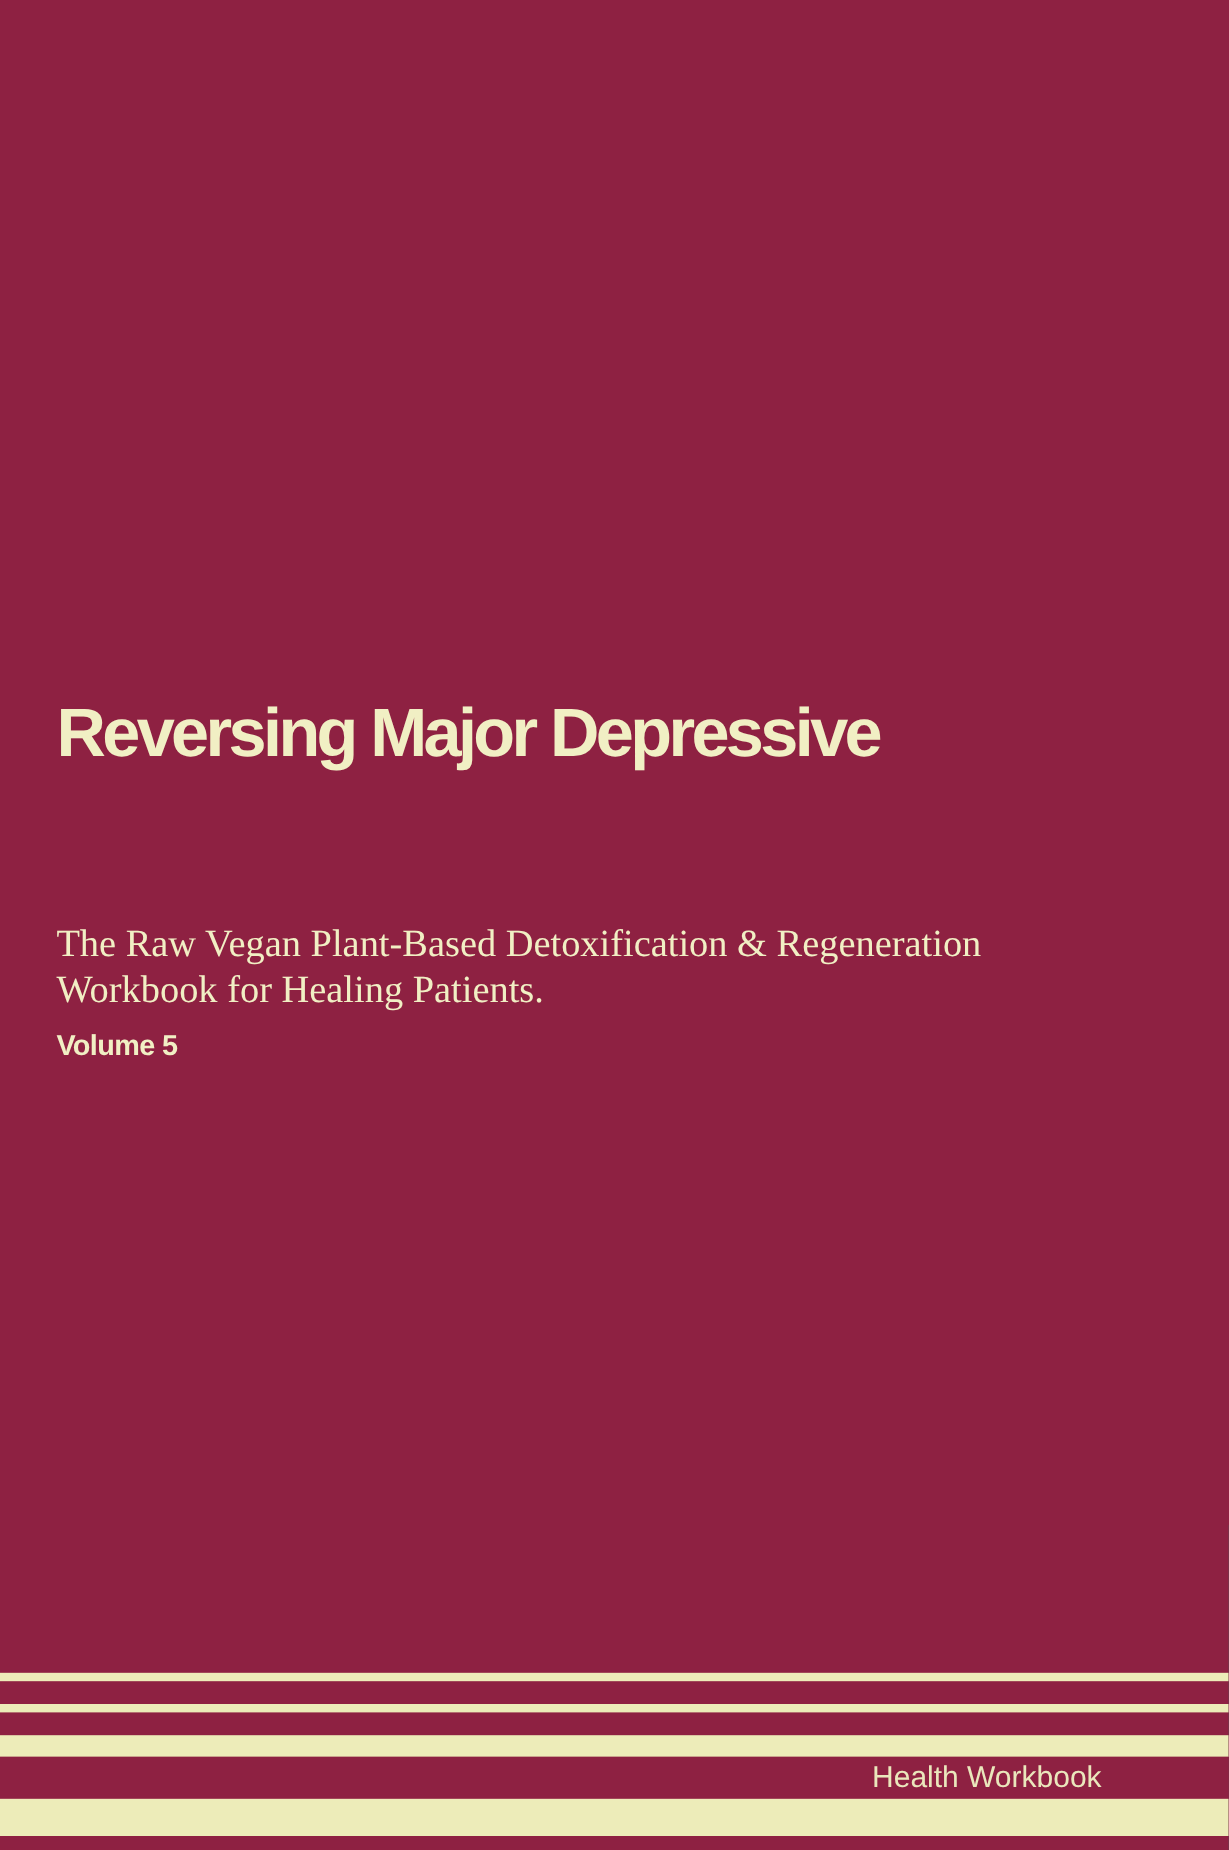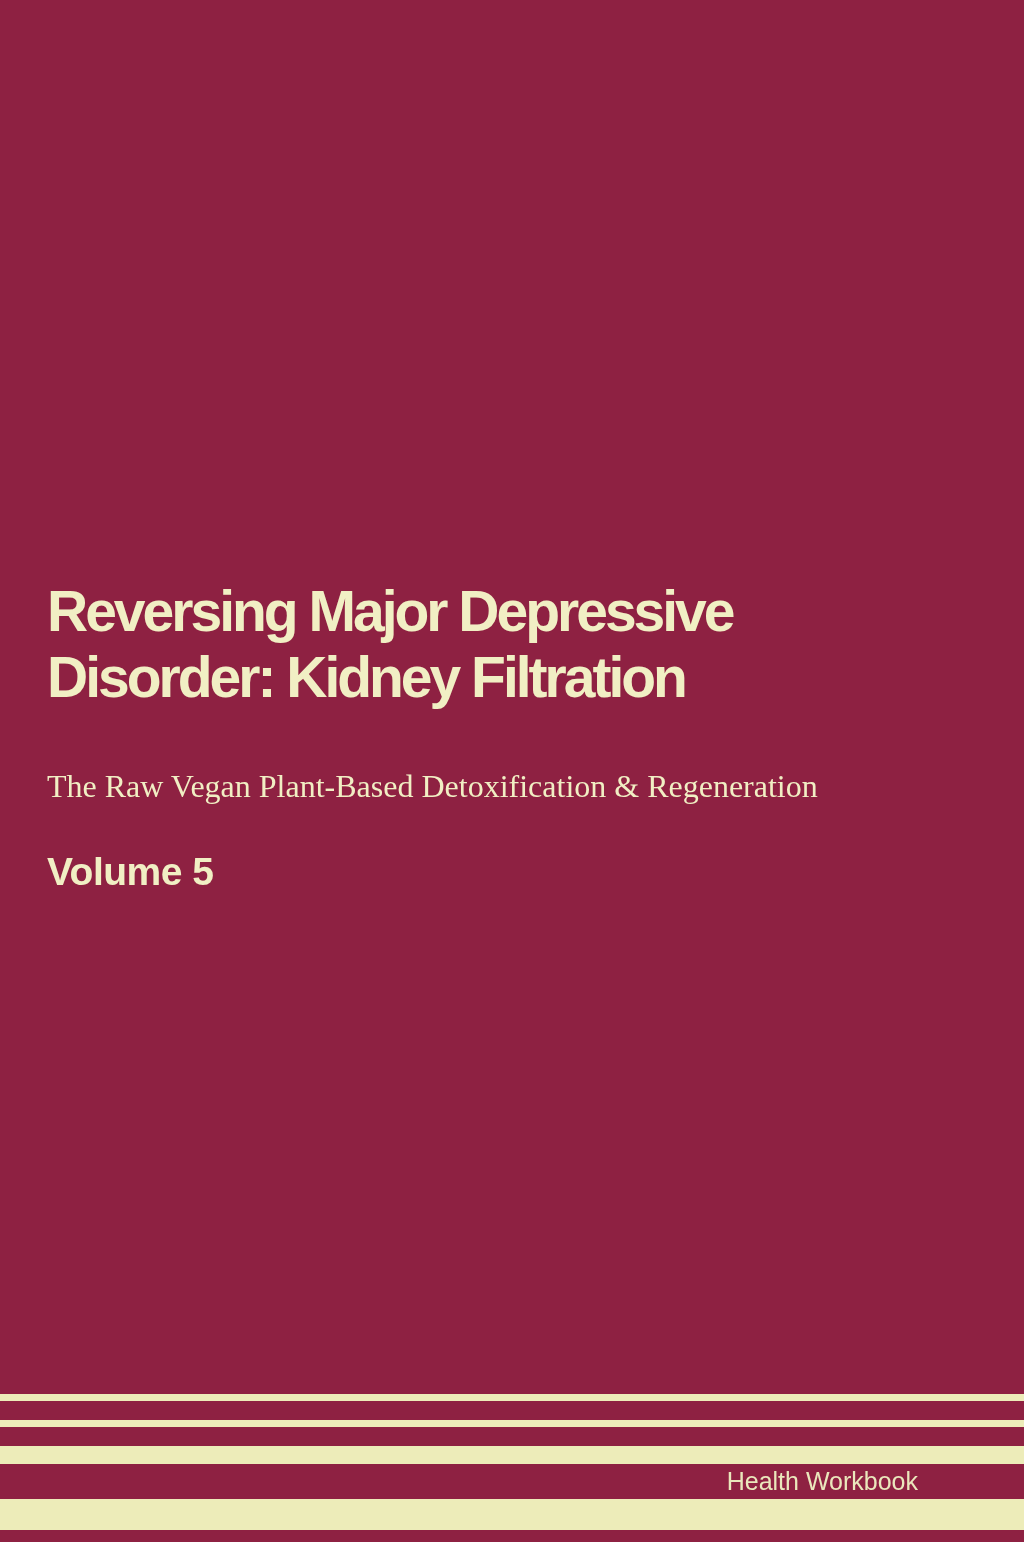--- a/index.html
+++ b/index.html
@@ -48,21 +48,21 @@
     display: block;
     white-space: nowrap;
   }
   .volume-label {
     position: absolute;
     left: 47px;
     top: 854px;
     color: var(--cream-text, #F1EFC4);
     font-family: "Liberation Sans", sans-serif;
     font-weight: bold;
-    font-size: 39px;
+    font-size: 24px;
     line-height: 36px;
     letter-spacing: -0.5px;
   }
   .stripe {
     position: absolute;
     left: 0;
     width: 1024px;
     background: var(--stripe-cream, #EDECB9);
   }
   .stripe-1 { top: 1394px; height: 7px; }
@@ -90,25 +90,25 @@
     white-space: nowrap;
   }
 </style>
 </head>
 <body>
 
 <div class="cover" style="--bg-red: #8E2142; --cream-text: #F1EFC4; --stripe-cream: #EDECB9; --publisher-text: #EAE7BC;">
 
   <div class="title-block">
     <span class="title-line">Reversing Major Depressive</span>
-    <span class="title-line">Disorder: Kidney Filtration</span>
   </div>
 
   <div class="subtitle-block">
     <span class="subtitle-line">The Raw Vegan Plant-Based Detoxification &amp; Regeneration</span>
+    <span class="subtitle-line">Workbook for Healing Patients.</span>
   </div>
 
   <div class="volume-label">Volume 5</div>
 
   <div class="stripe stripe-1"></div>
   <div class="stripe stripe-2"></div>
   <div class="stripe stripe-3"></div>
   <div class="publisher-band"></div>
   <div class="stripe stripe-4"></div>
 

